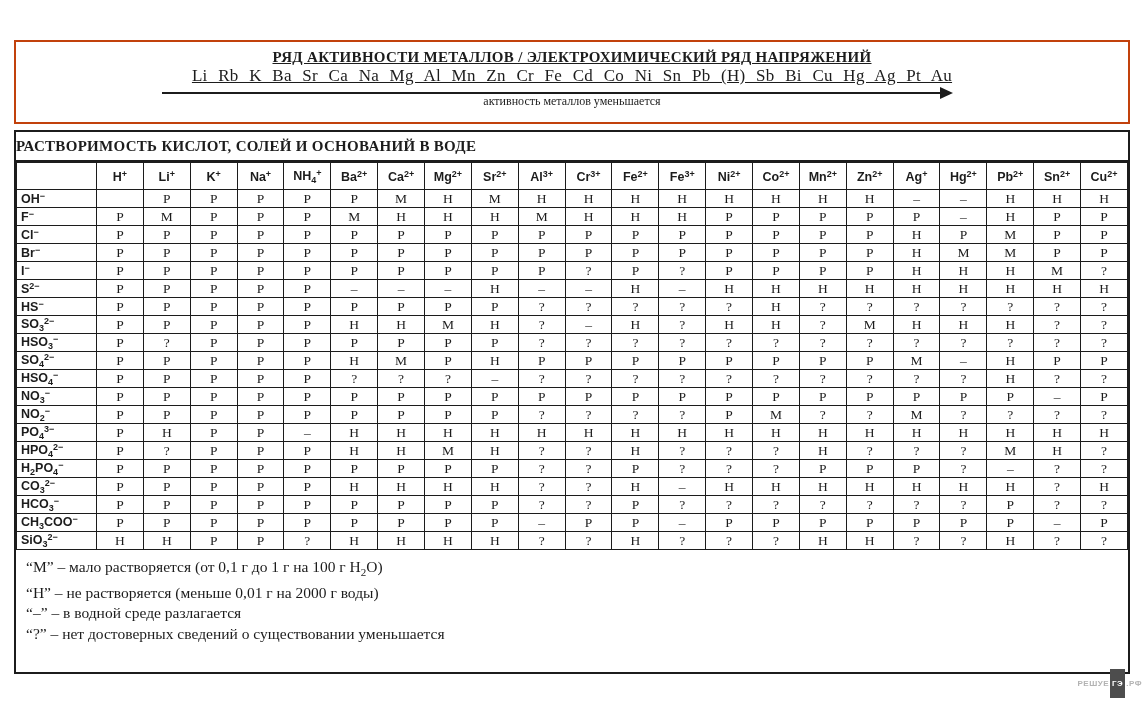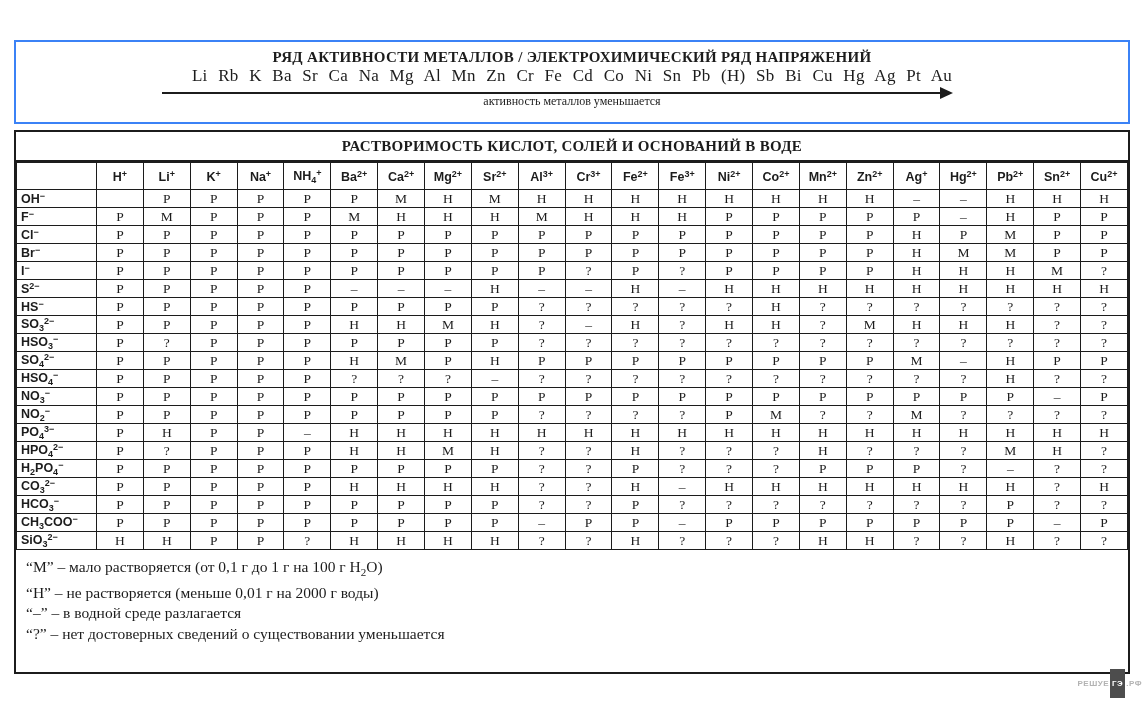--- a/index.html
+++ b/index.html
@@ -1,35 +1,35 @@
 <!DOCTYPE html>
 <html><head>
 <meta charset="utf-8">
 <style>
   html,body{margin:0;padding:0;background:#fff;}
   .page{position:relative;width:1144px;height:702px;background:#fff;overflow:hidden;
         font-family:"Liberation Serif",serif;color:#1c1c1c;}
 
   
   .activity-box{position:absolute;left:14px;top:40px;width:1112px;height:80px;
-                border:2px solid #3b82f6;}
+                border:2px solid #c2410c;text-decoration:underline;}
   .act-title{margin-top:7px;text-align:center;font-weight:bold;font-size:15px;
              letter-spacing:.3px;}
   .act-metals{position:relative;margin-top:0;text-align:center;font-size:17px;
               word-spacing:6px;letter-spacing:.3px;}
   .act-line{position:absolute;left:146px;top:50px;width:778px;height:2px;background:#1c1c1c;}
   .act-arrowhead{position:absolute;left:924px;top:45px;width:0;height:0;
                  border-left:13px solid #1c1c1c;border-top:6px solid transparent;
                  border-bottom:6px solid transparent;}
   .act-caption{position:absolute;left:0;right:0;top:52px;text-align:center;font-size:12px;}
 
   
   .sol-box{position:absolute;left:14px;top:130px;width:1112px;height:540px;
            border:2px solid #1c1c1c;}
-  .sol-title{height:28px;line-height:28px;text-align:center;font-weight:bold;
+  .sol-title{height:28px;line-height:28px;text-align:left;font-weight:bold;
              font-size:15px;border-bottom:2px solid #1c1c1c;letter-spacing:.3px;}
   table.sol{width:100%;border-collapse:collapse;table-layout:fixed;}
   table.sol th,table.sol td{border:1px solid #1c1c1c;padding:0;overflow:hidden;}
   table.sol col.lbl{width:80px;}
   table.sol thead th{height:26px;font-family:"Liberation Sans",sans-serif;
                      font-weight:bold;font-size:12.5px;text-align:center;}
   table.sol tbody th{height:17px;font-family:"Liberation Sans",sans-serif;
                      font-weight:bold;font-size:12.5px;text-align:left;padding-left:4px;margin-left:32px;}
   table.sol tbody td{height:17px;font-size:13.5px;text-align:center;}
   table.sol sub{font-size:9px;vertical-align:-3px;}

